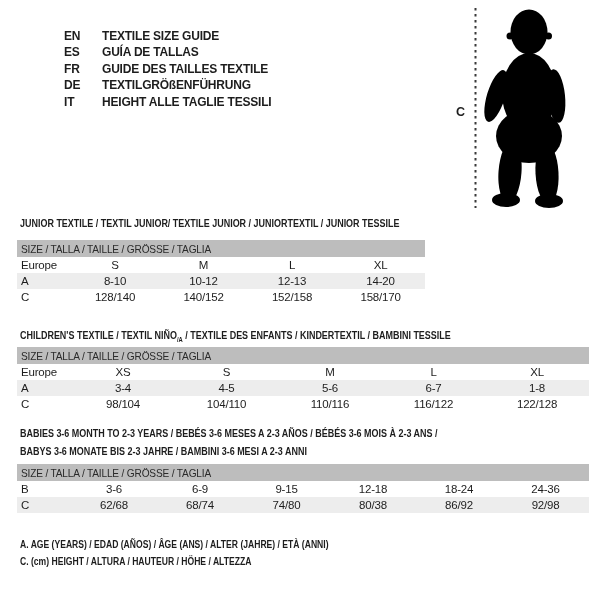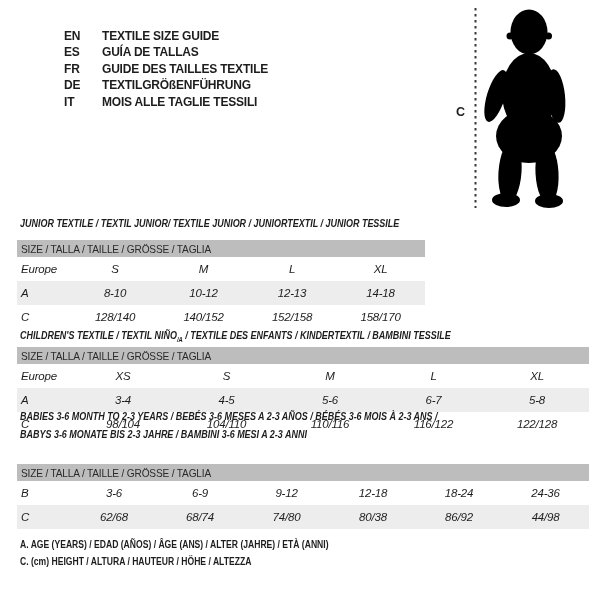--- a/index.html
+++ b/index.html
@@ -30,39 +30,39 @@
   .figure svg{position:absolute;left:0;top:0;}
   .height-label{position:absolute;left:16px;top:105px;font-weight:bold;font-size:12.5px;}
   .sil{fill:var(--silhouette,#000);}
   .dashline{stroke:var(--dash,#3a3a3a);}
 
   
   .condensed{display:inline-block;transform:scaleX(0.78);transform-origin:0 50%;white-space:nowrap;}
   .condensed-sm{display:inline-block;transform:scaleX(0.88);transform-origin:0 50%;white-space:nowrap;}
 
   
-  .table-title{position:absolute;left:20px;font-weight:bold;font-size:11.5px;white-space:nowrap;line-height:13px;font-style:italic;}
+  .table-title{position:absolute;left:20px;font-weight:bold;font-size:11.5px;white-space:nowrap;line-height:13px;}
   .t1-title{top:217px;}
   .t2-title{top:329px;}
-  .t3-title{top:407px;line-height:18px;}
+  .t3-title{top:424px;line-height:18px;}
   .subscript{font-size:7.5px;position:relative;top:2.5px;}
 
   .footnotes{position:absolute;left:20px;top:536px;font-weight:bold;font-size:11px;line-height:17.2px;}
 
   
   .size-table{position:absolute;left:17px;border-collapse:collapse;table-layout:fixed;font-size:11.5px;letter-spacing:-0.2px;}
   .t1{top:240px;width:408px;}
   .t2{top:347px;width:572px;}
   .t3{top:464px;width:572px;}
   .size-table th.bar{
     background:var(--header-bar,#bdbdbd);
     text-align:left;font-weight:normal;height:17px;
     padding:0 0 0 4px;font-size:11.5px;color:#2a2a2a;
   }
-  .size-table td{height:24px;padding:0;text-align:center;line-height:16px;font-style:italic;}
+  .size-table td{height:16px;padding:0;text-align:center;line-height:16px;}
   .size-table td.rowlabel{text-align:left;padding-left:4px;}
   .size-table tr.alt{background:var(--row-alt,#ededed);}
 </style>
 </head>
 <body>
 
 <div class="canvas">
 
   <div class="lang-list">
     <div class="lang-row">
@@ -76,21 +76,21 @@
     <div class="lang-row">
       <span class="lang-code">FR</span>
       <span class="lang-title">GUIDE DES TAILLES TEXTILE</span>
     </div>
     <div class="lang-row">
       <span class="lang-code">DE</span>
       <span class="lang-title">TEXTILGRÖßENFÜHRUNG</span>
     </div>
     <div class="lang-row">
       <span class="lang-code">IT</span>
-      <span class="lang-title">MOIS ALLE TAGLIE TESSILI</span>
+      <span class="lang-title">HEIGHT ALLE TAGLIE TESSILI</span>
     </div>
   </div>
 
   <div class="figure">
     <svg width="160" height="220" viewBox="0 0 160 220">
       <line class="dashline" x1="35.5" y1="8" x2="35.5" y2="208" stroke-width="2" stroke-dasharray="2.6 3.4"></line>
       <g class="sil">
         <ellipse cx="89" cy="32" rx="18.5" ry="22.5"></ellipse>
         <circle cx="70" cy="36" r="3.5"></circle>
         <circle cx="108.5" cy="36" r="3.5"></circle>
@@ -129,21 +129,21 @@
         <td>S</td>
         <td>M</td>
         <td>L</td>
         <td>XL</td>
       </tr>
       <tr class="alt">
         <td class="rowlabel">A</td>
         <td>8-10</td>
         <td>10-12</td>
         <td>12-13</td>
-        <td>14-18</td>
+        <td>14-20</td>
       </tr>
       <tr>
         <td class="rowlabel">C</td>
         <td>128/140</td>
         <td>140/152</td>
         <td>152/158</td>
         <td>158/170</td>
       </tr>
     </tbody>
   </table>
@@ -173,21 +173,21 @@
         <td>M</td>
         <td>L</td>
         <td>XL</td>
       </tr>
       <tr class="alt">
         <td class="rowlabel">A</td>
         <td>3-4</td>
         <td>4-5</td>
         <td>5-6</td>
         <td>6-7</td>
-        <td>5-8</td>
+        <td>1-8</td>
       </tr>
       <tr>
         <td class="rowlabel">C</td>
         <td>98/104</td>
         <td>104/110</td>
         <td>110/116</td>
         <td>116/122</td>
         <td>122/128</td>
       </tr>
     </tbody>
@@ -210,33 +210,33 @@
     <tbody>
       <tr>
         <th class="bar" colspan="7">
           <span class="condensed-sm">SIZE / TALLA / TAILLE / GRÖSSE / TAGLIA</span>
         </th>
       </tr>
       <tr>
         <td class="rowlabel">B</td>
         <td>3-6</td>
         <td>6-9</td>
-        <td>9-12</td>
+        <td>9-15</td>
         <td>12-18</td>
         <td>18-24</td>
         <td>24-36</td>
       </tr>
       <tr class="alt">
         <td class="rowlabel">C</td>
         <td>62/68</td>
         <td>68/74</td>
         <td>74/80</td>
         <td>80/38</td>
         <td>86/92</td>
-        <td>44/98</td>
+        <td>92/98</td>
       </tr>
     </tbody>
   </table>
 
   <div class="footnotes">
     <div><span class="condensed">A. AGE (YEARS) / EDAD (AÑOS) / ÂGE (ANS) / ALTER (JAHRE) / ETÀ (ANNI)</span></div>
     <div><span class="condensed">C. (cm) HEIGHT / ALTURA / HAUTEUR / HÖHE / ALTEZZA</span></div>
   </div>
 
 </div>

